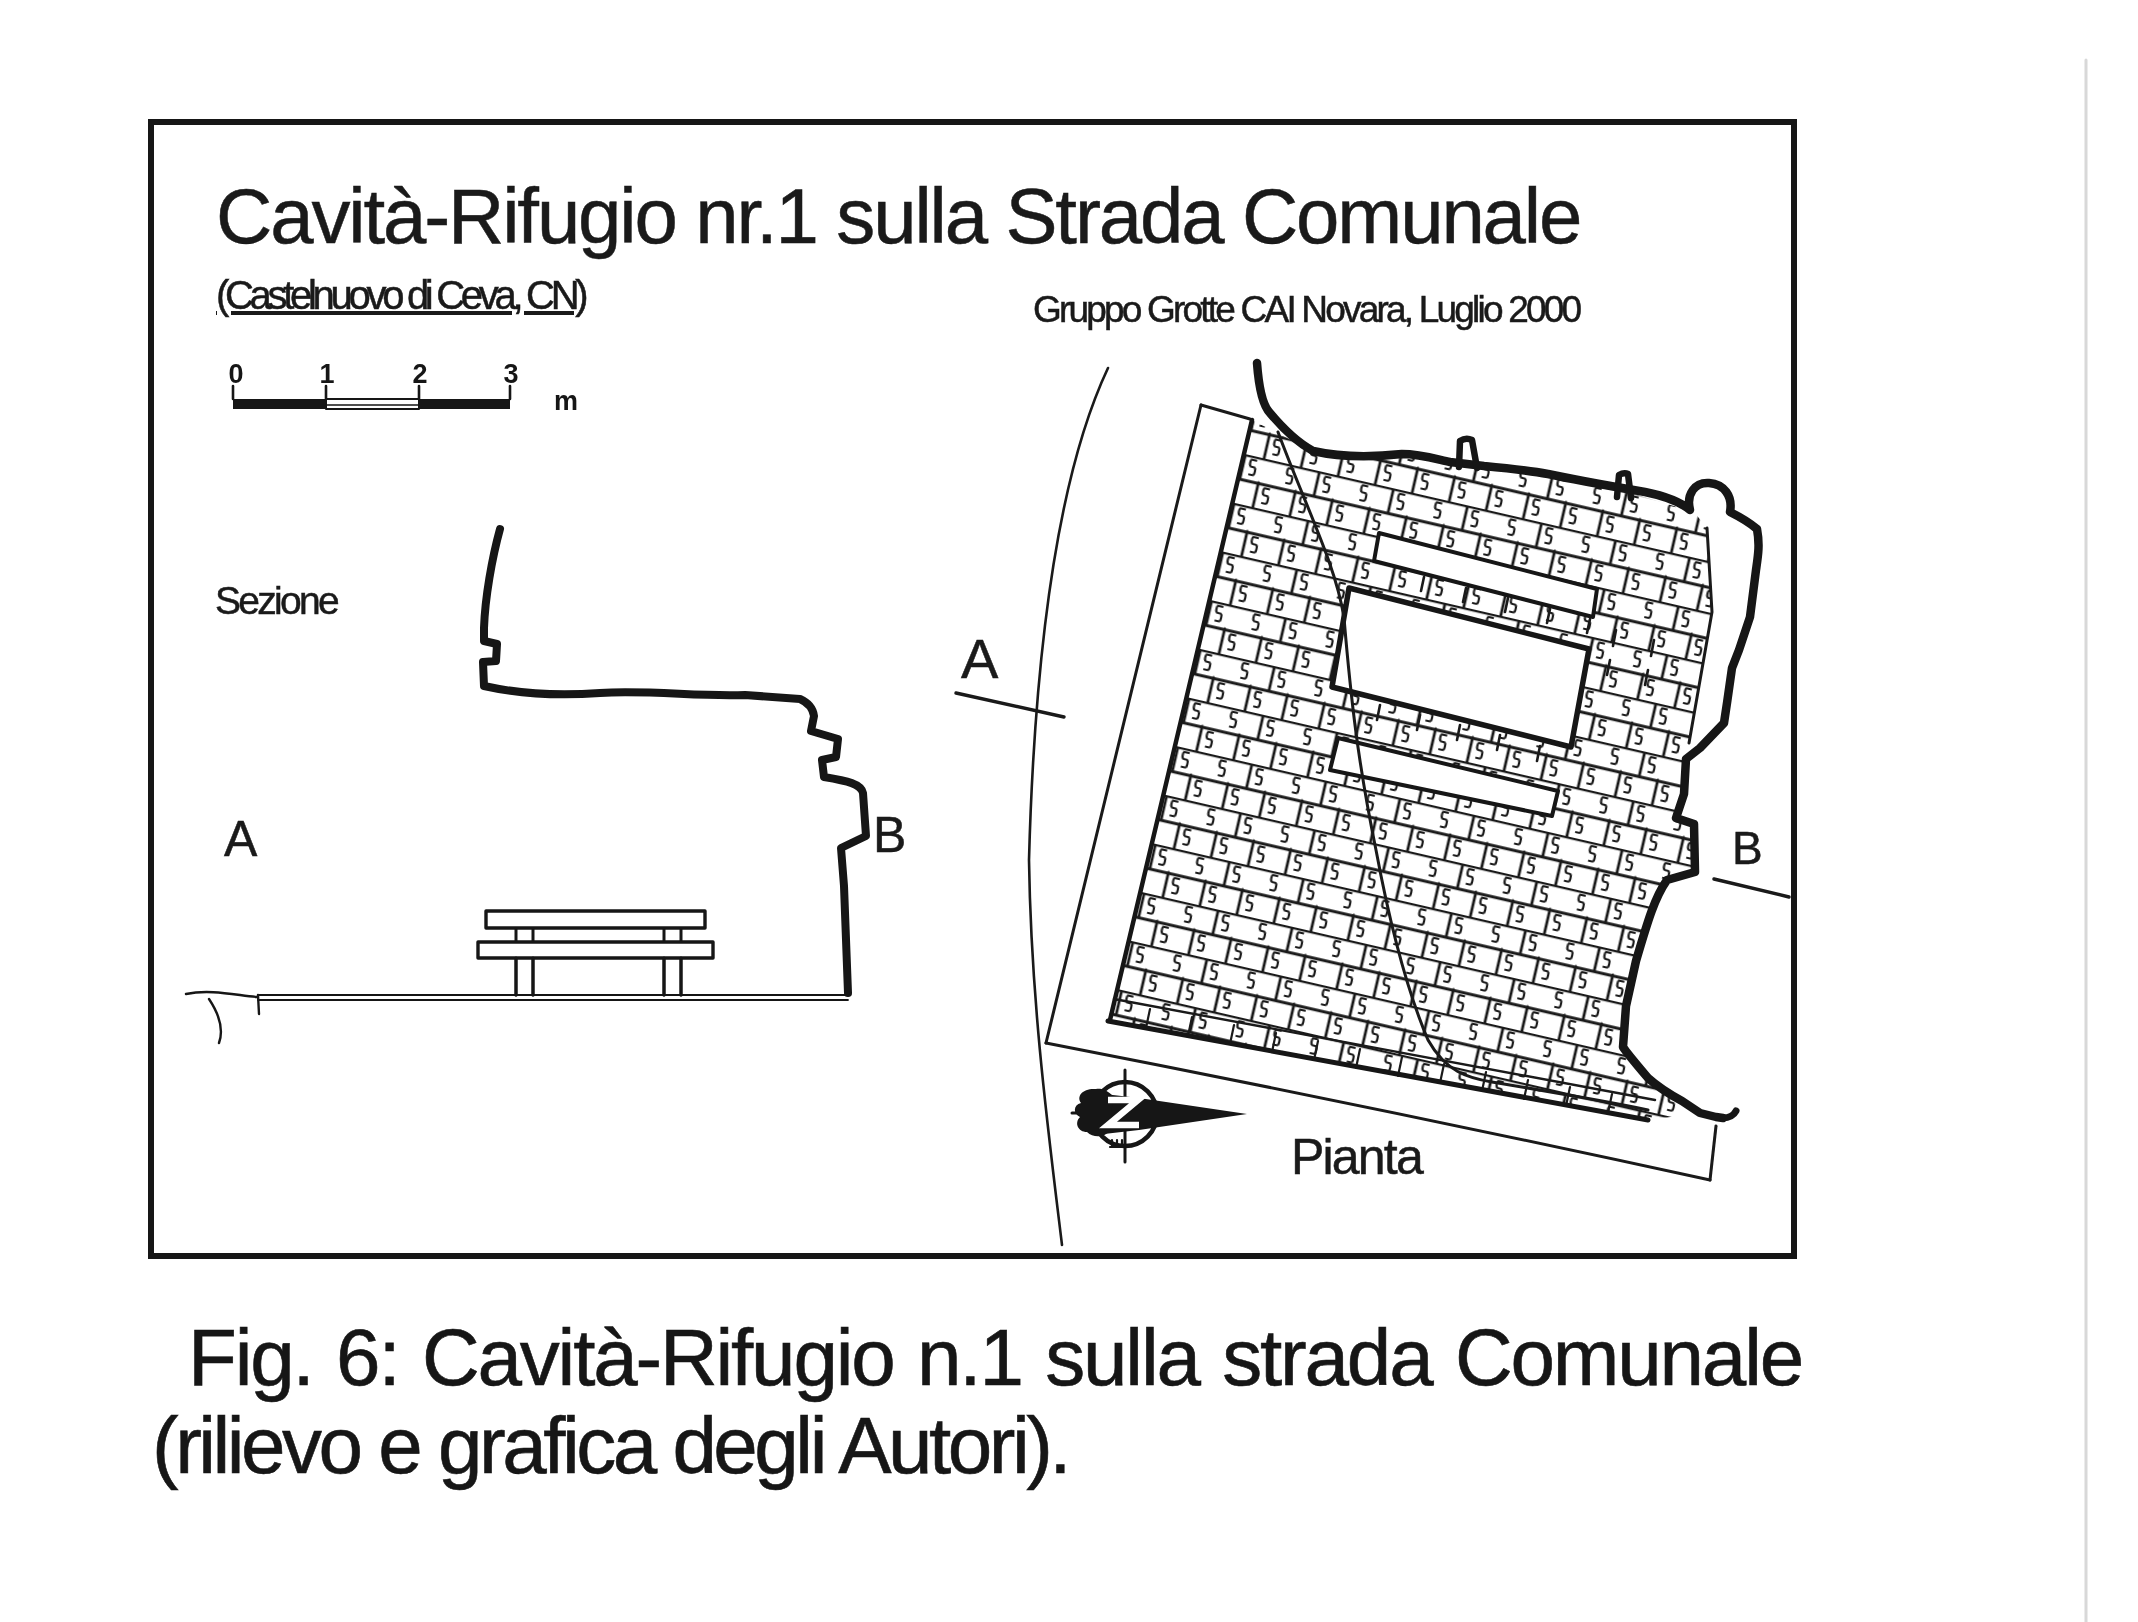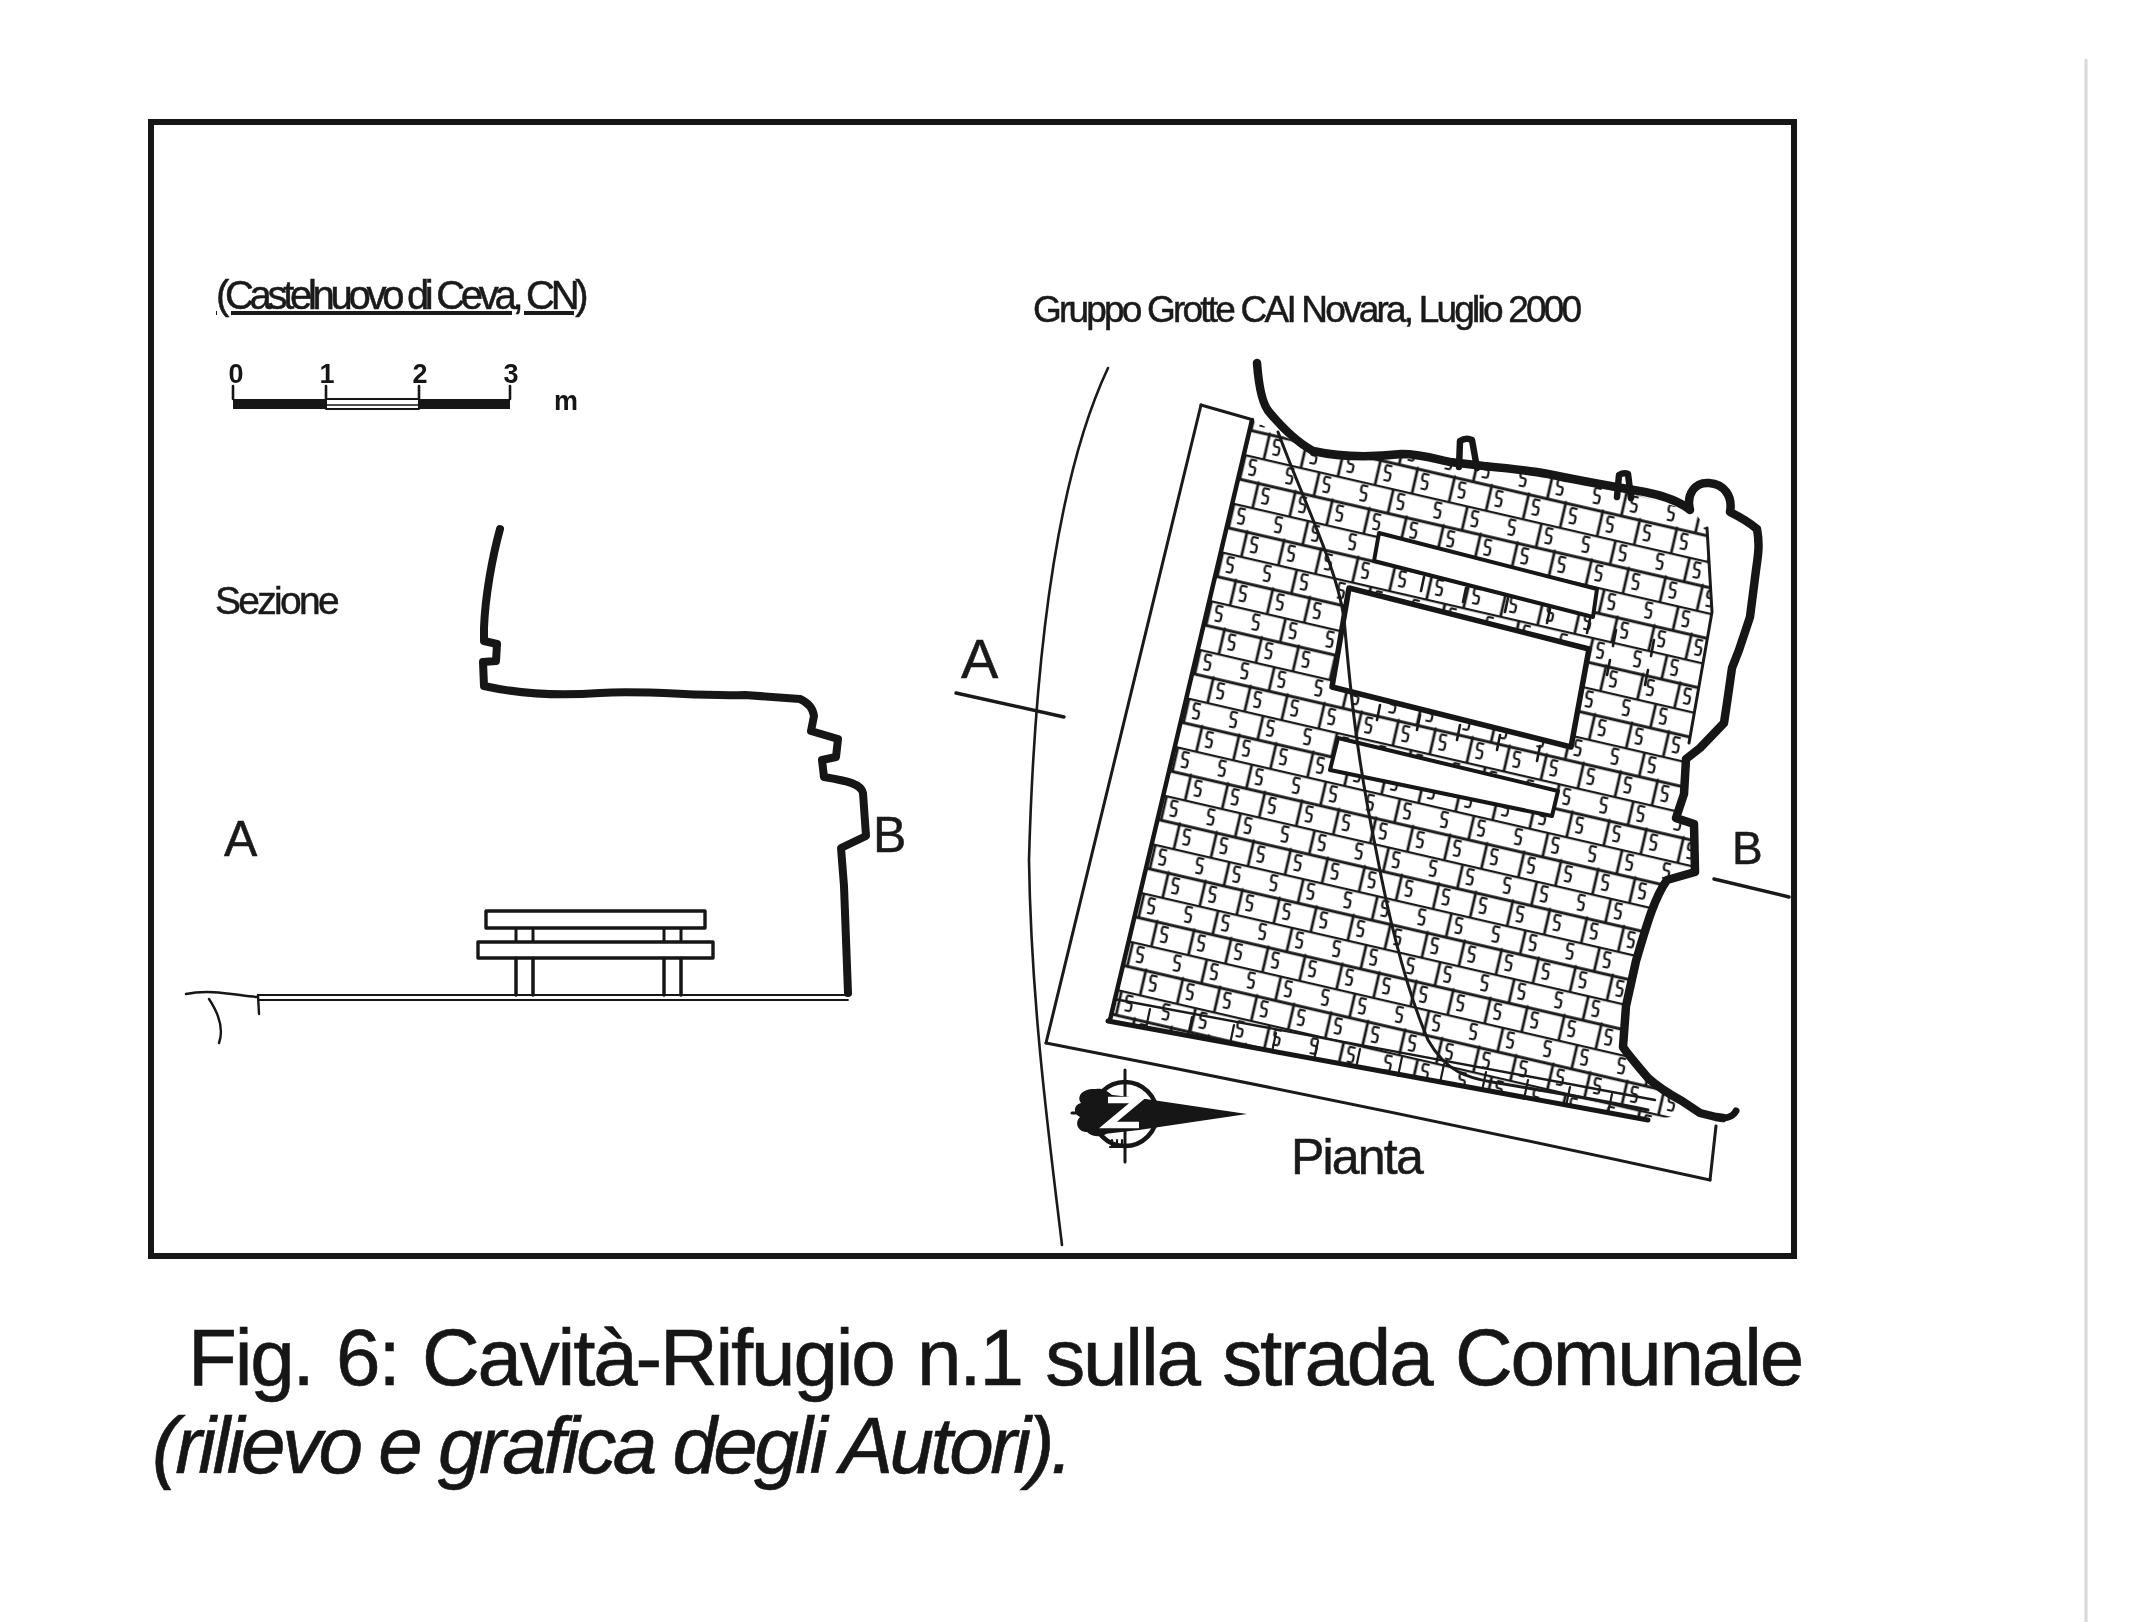--- a/index.html
+++ b/index.html
@@ -12,26 +12,27 @@
   #subtitle{left:216px;top:273px;font-size:40px;letter-spacing:-4.3px;text-decoration:underline;}
   #gruppo{left:1033px;top:289px;font-size:37px;letter-spacing:-2.8px;}
   #sezione{left:215px;top:579px;font-size:39px;letter-spacing:-2.7px;}
   #secA{left:224px;top:810px;font-size:50px;}
   #secB{left:873px;top:806px;font-size:50px;}
   #planA{left:961px;top:626px;font-size:56px;}
   #planB{left:1732px;top:821px;font-size:46px;}
   #pianta{left:1291px;top:1128px;font-size:50px;letter-spacing:-1.8px;}
   #cap{position:absolute;left:152px;top:1314px;width:1650px;font-size:80px;line-height:88px;color:#161616;-webkit-text-stroke:0.6px #161616;}
   #cap .l1{text-align:justify;text-align-last:justify;letter-spacing:-2.2px;margin-left:36px;}
-  #cap .l2{letter-spacing:-3.5px;font-style:italic;}
+  #cap .l2{letter-spacing:-3.5px;}
 </style>
 </head>
 <body>
 <div id="page">
   <div id="frame"></div>
+  <div class="t" id="title">Cavità-Rifugio nr.1 sulla Strada Comunale</div>
   <div class="t" id="subtitle">(Castelnuovo di Ceva, CN)</div>
   <div class="t" id="gruppo">Gruppo Grotte CAI Novara, Luglio 2000</div>
   <div class="t" id="sezione">Sezione</div>
   <div class="t" id="secA">A</div>
   <div class="t" id="secB">B</div>
   <div class="t" id="planA">A</div>
   <div class="t" id="planB">B</div>
   <div class="t" id="pianta">Pianta</div>
   <div id="cap">
       <div class="l1">Fig. 6: Cavità-Rifugio n.1 sulla strada Comunale</div>

